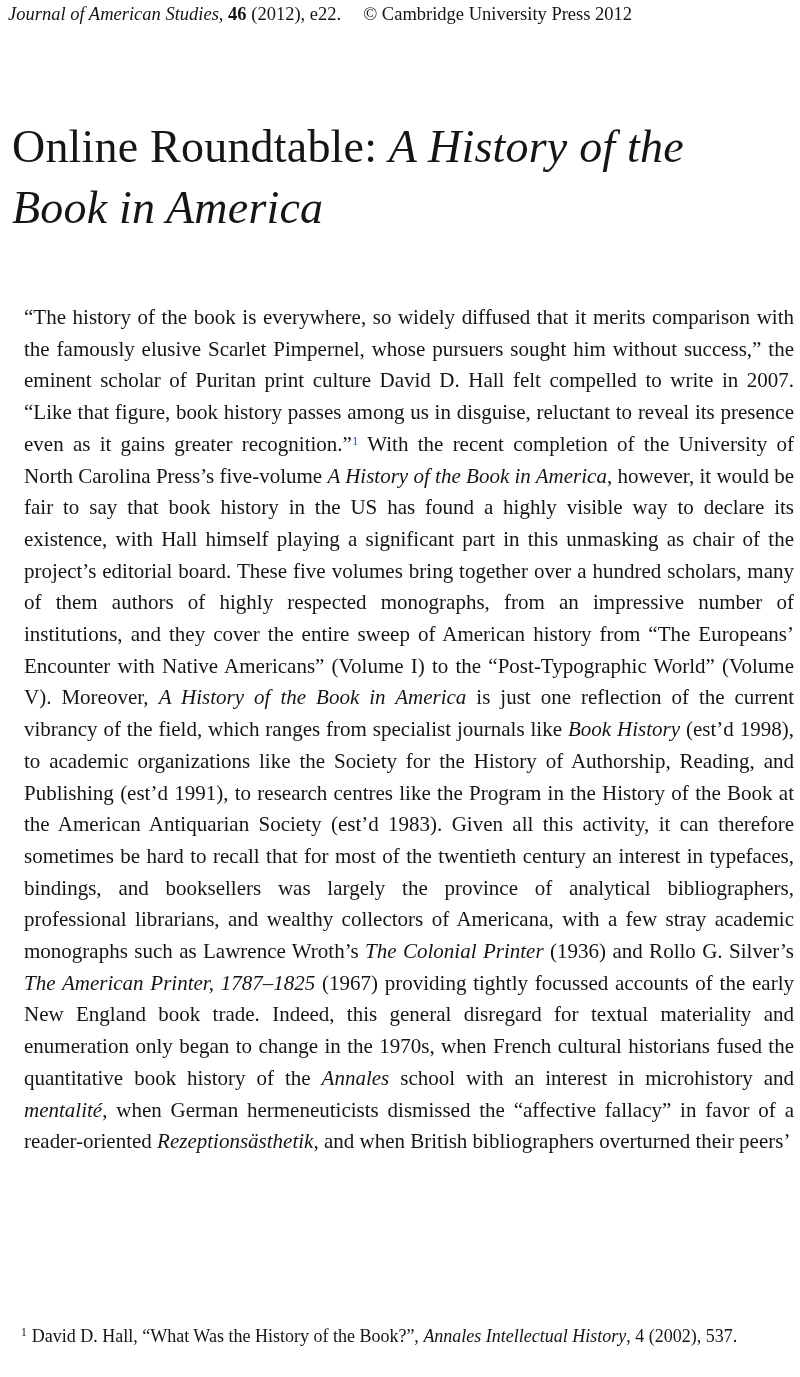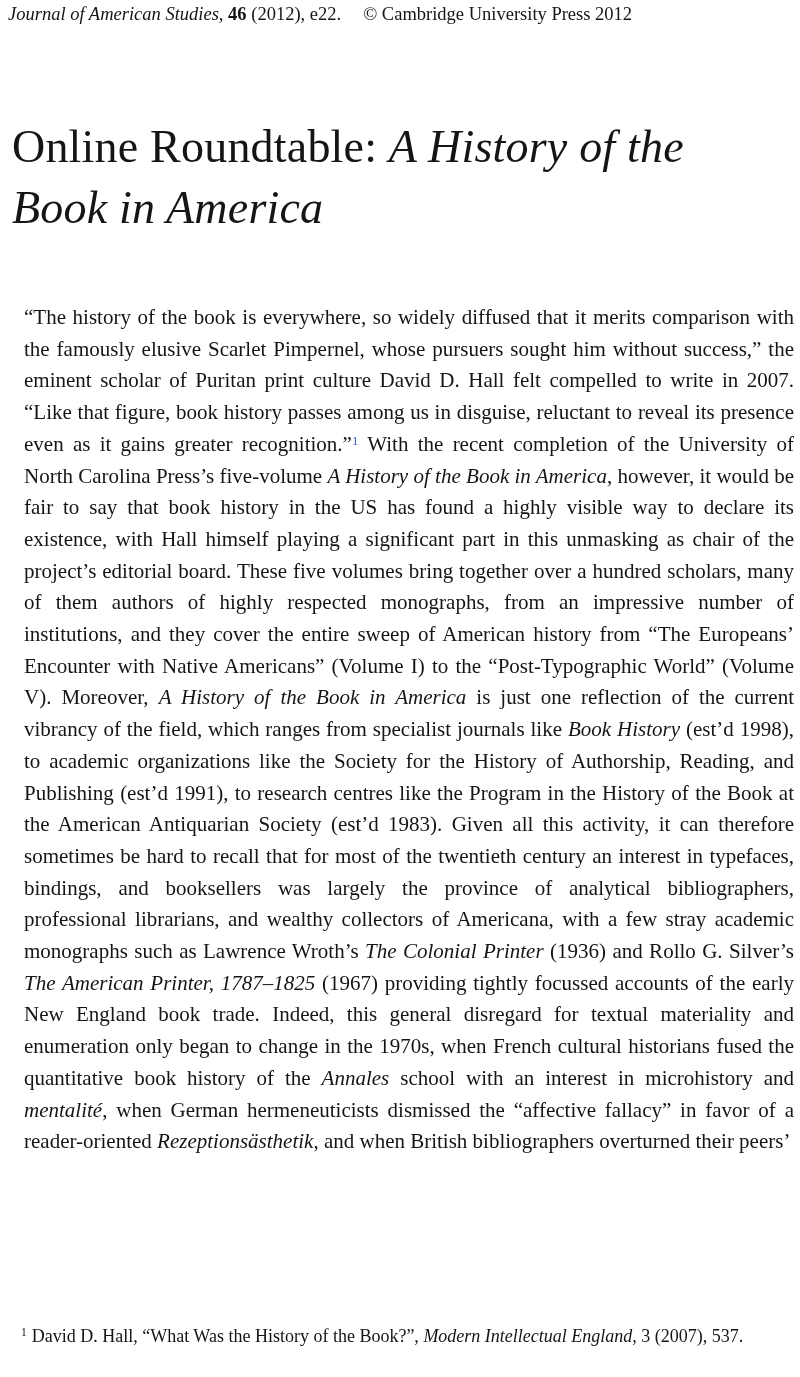--- a/index.html
+++ b/index.html
@@ -76,15 +76,15 @@
 <body>
 
 <div class="page">
 
   <div class="header"><span class="it">Journal of American Studies</span><span class="rm">, </span><span class="bd">46</span><span class="rm"> (2012), e22.</span><span class="copyright">© Cambridge University Press 2012</span></div>
 
   <h1 class="title"><span class="rm">Online Roundtable: </span><span class="it">A History of the Book in America</span></h1>
 
   <p class="body-text"><span class="rm">“The history of the book is everywhere, so widely diffused that it merits comparison with the famously elusive Scarlet Pimpernel, whose pursuers sought him without success,” the eminent scholar of Puritan print culture David D. Hall felt compelled to write in 2007. “Like that figure, book history passes among us in disguise, reluctant to reveal its presence even as it gains greater recognition.”</span><sup class="fnref">1</sup><span class="rm"> With the recent completion of the University of North Carolina Press’s five-volume </span><span class="it">A History of the Book in America</span><span class="rm">, however, it would be fair to say that book history in the US has found a highly visible way to declare its existence, with Hall himself playing a significant part in this unmasking as chair of the project’s editorial board. These five volumes bring together over a hundred scholars, many of them authors of highly respected monographs, from an impressive number of institutions, and they cover the entire sweep of American history from “The Europeans’ Encounter with Native Americans” (Volume I) to the “Post-Typographic World” (Volume V). Moreover, </span><span class="it">A History of the Book in America</span><span class="rm"> is just one reflection of the current vibrancy of the field, which ranges from specialist journals like </span><span class="it">Book History</span><span class="rm"> (est’d 1998), to academic organizations like the Society for the History of Authorship, Reading, and Publishing (est’d 1991), to research centres like the Program in the History of the Book at the American Antiquarian Society (est’d 1983). Given all this activity, it can therefore sometimes be hard to recall that for most of the twentieth century an interest in typefaces, bindings, and booksellers was largely the province of analytical bibliographers, professional librarians, and wealthy collectors of Americana, with a few stray academic monographs such as Lawrence Wroth’s </span><span class="it">The Colonial Printer</span><span class="rm"> (1936) and Rollo G. Silver’s </span><span class="it">The American Printer, 1787–1825</span><span class="rm"> (1967) providing tightly focussed accounts of the early New England book trade. Indeed, this general disregard for textual materiality and enumeration only began to change in the 1970s, when French cultural historians fused the quantitative book history of the </span><span class="it">Annales</span><span class="rm"> school with an interest in microhistory and </span><span class="it">mentalité</span><span class="rm">, when German hermeneuticists dismissed the “affective fallacy” in favor of a reader-oriented </span><span class="it">Rezeptionsästhetik</span><span class="rm">, and when British bibliographers overturned their peers’</span></p>
 
-  <div class="footnote"><sup class="fnmark">1</sup><span><span class="rm">David D. Hall, “What Was the History of the Book?”, </span><span class="it">Modern Intellectual England</span><span class="rm">, 3 (2007), 537.</span></span></div>
+  <div class="footnote"><sup class="fnmark">1</sup><span><span class="rm">David D. Hall, “What Was the History of the Book?”, </span><span class="it">Annales Intellectual History</span><span class="rm">, 4 (2002), 537.</span></span></div>
 
 </div>
 
 </body></html>

